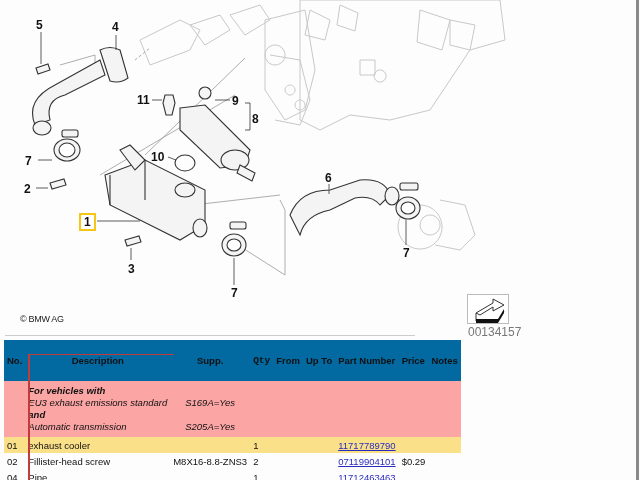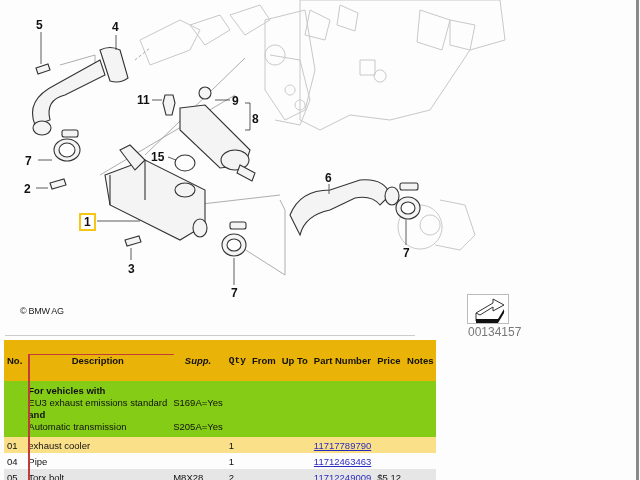--- a/index.html
+++ b/index.html
@@ -3,30 +3,30 @@
 <meta charset="utf-8">
 <style>
   * { box-sizing: border-box; margin: 0; padding: 0; }
   html, body { width: 640px; height: 480px; overflow: hidden; background: #fdfdfd; font-family: "Liberation Sans", sans-serif; }
   .page { position: relative; width: 640px; height: 480px; background: #fdfdfd; }
   .right-border { position: absolute; left: 636px; top: 0; width: 3px; height: 480px; background: #8a8a8a; }
   .diagram { position: absolute; left: 0; top: 0; width: 520px; height: 338px; }
   .diagram svg { position: absolute; left: 0; top: 0; }
   .callout { position: absolute; font-weight: bold; font-size: 12px; color: #111; }
   .callout-hl { border: 2px solid #f5c518; background: #fff; padding: 0 3px; line-height: 14px; }
-  .copyright { position: absolute; left: 20px; top: 306px; font-size: 9px; color: #222; letter-spacing: -0.3px; }
+  .copyright { position: absolute; left: 20px; top: 314px; font-size: 9px; color: #222; letter-spacing: -0.3px; }
   .nav-arrow { position: absolute; left: 467px; top: 294px; width: 42px; height: 30px; border: 1px solid #bbb; background: #fff; }
   .diagram-id { position: absolute; left: 468px; top: 325px; font-size: 12px; color: #777; }
   .divider { position: absolute; left: 5px; top: 335px; width: 410px; height: 1px; background: #ccc; }
   .tbl { position: absolute; left: 4px; top: 340px; width: 410px; font-size: 9.5px; color: #111; border-collapse: collapse; }
-  .tbl th { background: #eab308; font-weight: bold; height: 16px; padding: 15px 3px; text-align: left; white-space: nowrap; }
+  .tbl th { background: #0369a1; font-weight: bold; height: 16px; padding: 15px 3px; text-align: left; white-space: nowrap; }
   .tbl td { padding: 0 3px; height: 16px; white-space: nowrap; vertical-align: middle; }
   .tbl tr.alt td { background: #e6e6e6; }
   .tbl tr.hl td { background: #fbe08a; }
-  .tbl tr.cond td { background: #84cc16; vertical-align: top; height: auto; }
+  .tbl tr.cond td { background: #fca5a5; vertical-align: top; height: auto; font-style: italic; }
   .tbl a { color: #2b2bbf; text-decoration: underline; }
   .cond-box { line-height: 12px; padding-top: 4px; }
   .cond-box .b { font-weight: bold; }
   .supp-box { line-height: 12px; padding-top: 16px; text-align: center; }
   .redline { position: absolute; left: 28px; top: 354px; width: 2px; height: 126px; background: #c23b3b; }
   .redtop { position: absolute; left: 28px; top: 354px; width: 146px; height: 1px; background: #c23b3b; border-radius: 2px; }
 </style>
 </head>
 <body>
 
@@ -117,21 +117,21 @@
         <line x1="245" y1="130" x2="250" y2="130"></line>
       </g>
     </svg>
 
     <span class="callout" style="left:36px;top:18px;">5</span>
     <span class="callout" style="left:112px;top:20px;">4</span>
     <span class="callout" style="left:137px;top:93px;">11</span>
     <span class="callout" style="left:232px;top:94px;">9</span>
     <span class="callout" style="left:252px;top:112px;">8</span>
     <span class="callout" style="left:25px;top:154px;">7</span>
-    <span class="callout" style="left:151px;top:150px;">15</span>
+    <span class="callout" style="left:151px;top:150px;">10</span>
     <span class="callout" style="left:24px;top:182px;">2</span>
     <span class="callout" style="left:325px;top:171px;">6</span>
     <span class="callout callout-hl" style="left:79px;top:213px;">1</span>
     <span class="callout" style="left:128px;top:262px;">3</span>
     <span class="callout" style="left:403px;top:246px;">7</span>
     <span class="callout" style="left:231px;top:286px;">7</span>
 
     <span class="copyright">© BMW AG</span>
 
     <div class="nav-arrow">
@@ -144,21 +144,21 @@
     <span class="diagram-id">00134157</span>
   </div>
 
   <div class="divider"></div>
 
   <table class="tbl">
     <thead>
       <tr>
         <th style="width:26px;">No.</th>
         <th style="width:148px;text-align:center;">Description</th>
-        <th style="width:82px;text-align:center;font-style:italic;">Supp.</th>
+        <th style="width:82px;text-align:center;">Supp.</th>
         <th style="width:26px;font-family:Liberation Mono, monospace;">Qty</th>
         <th style="width:30px;">From</th>
         <th style="width:36px;">Up To</th>
         <th style="width:62px;">Part Number</th>
         <th style="width:36px;">Price</th>
         <th style="text-align:center;">Notes</th>
       </tr>
     </thead>
     <tbody>
       <tr class="cond">
@@ -189,20 +189,31 @@
         <td>exhaust cooler</td>
         <td></td>
         <td>1</td>
         <td></td>
         <td></td>
         <td><a>11717789790</a></td>
         <td></td>
         <td></td>
       </tr>
       <tr>
+        <td>02</td>
+        <td>Fillister-head screw</td>
+        <td>M8X16-8.8-ZNS3</td>
+        <td>2</td>
+        <td></td>
+        <td></td>
+        <td><a>07119904101</a></td>
+        <td>$0.29</td>
+        <td></td>
+      </tr>
+      <tr>
         <td>04</td>
         <td>Pipe</td>
         <td></td>
         <td>1</td>
         <td></td>
         <td></td>
         <td><a>11712463463</a></td>
         <td></td>
         <td></td>
       </tr>

